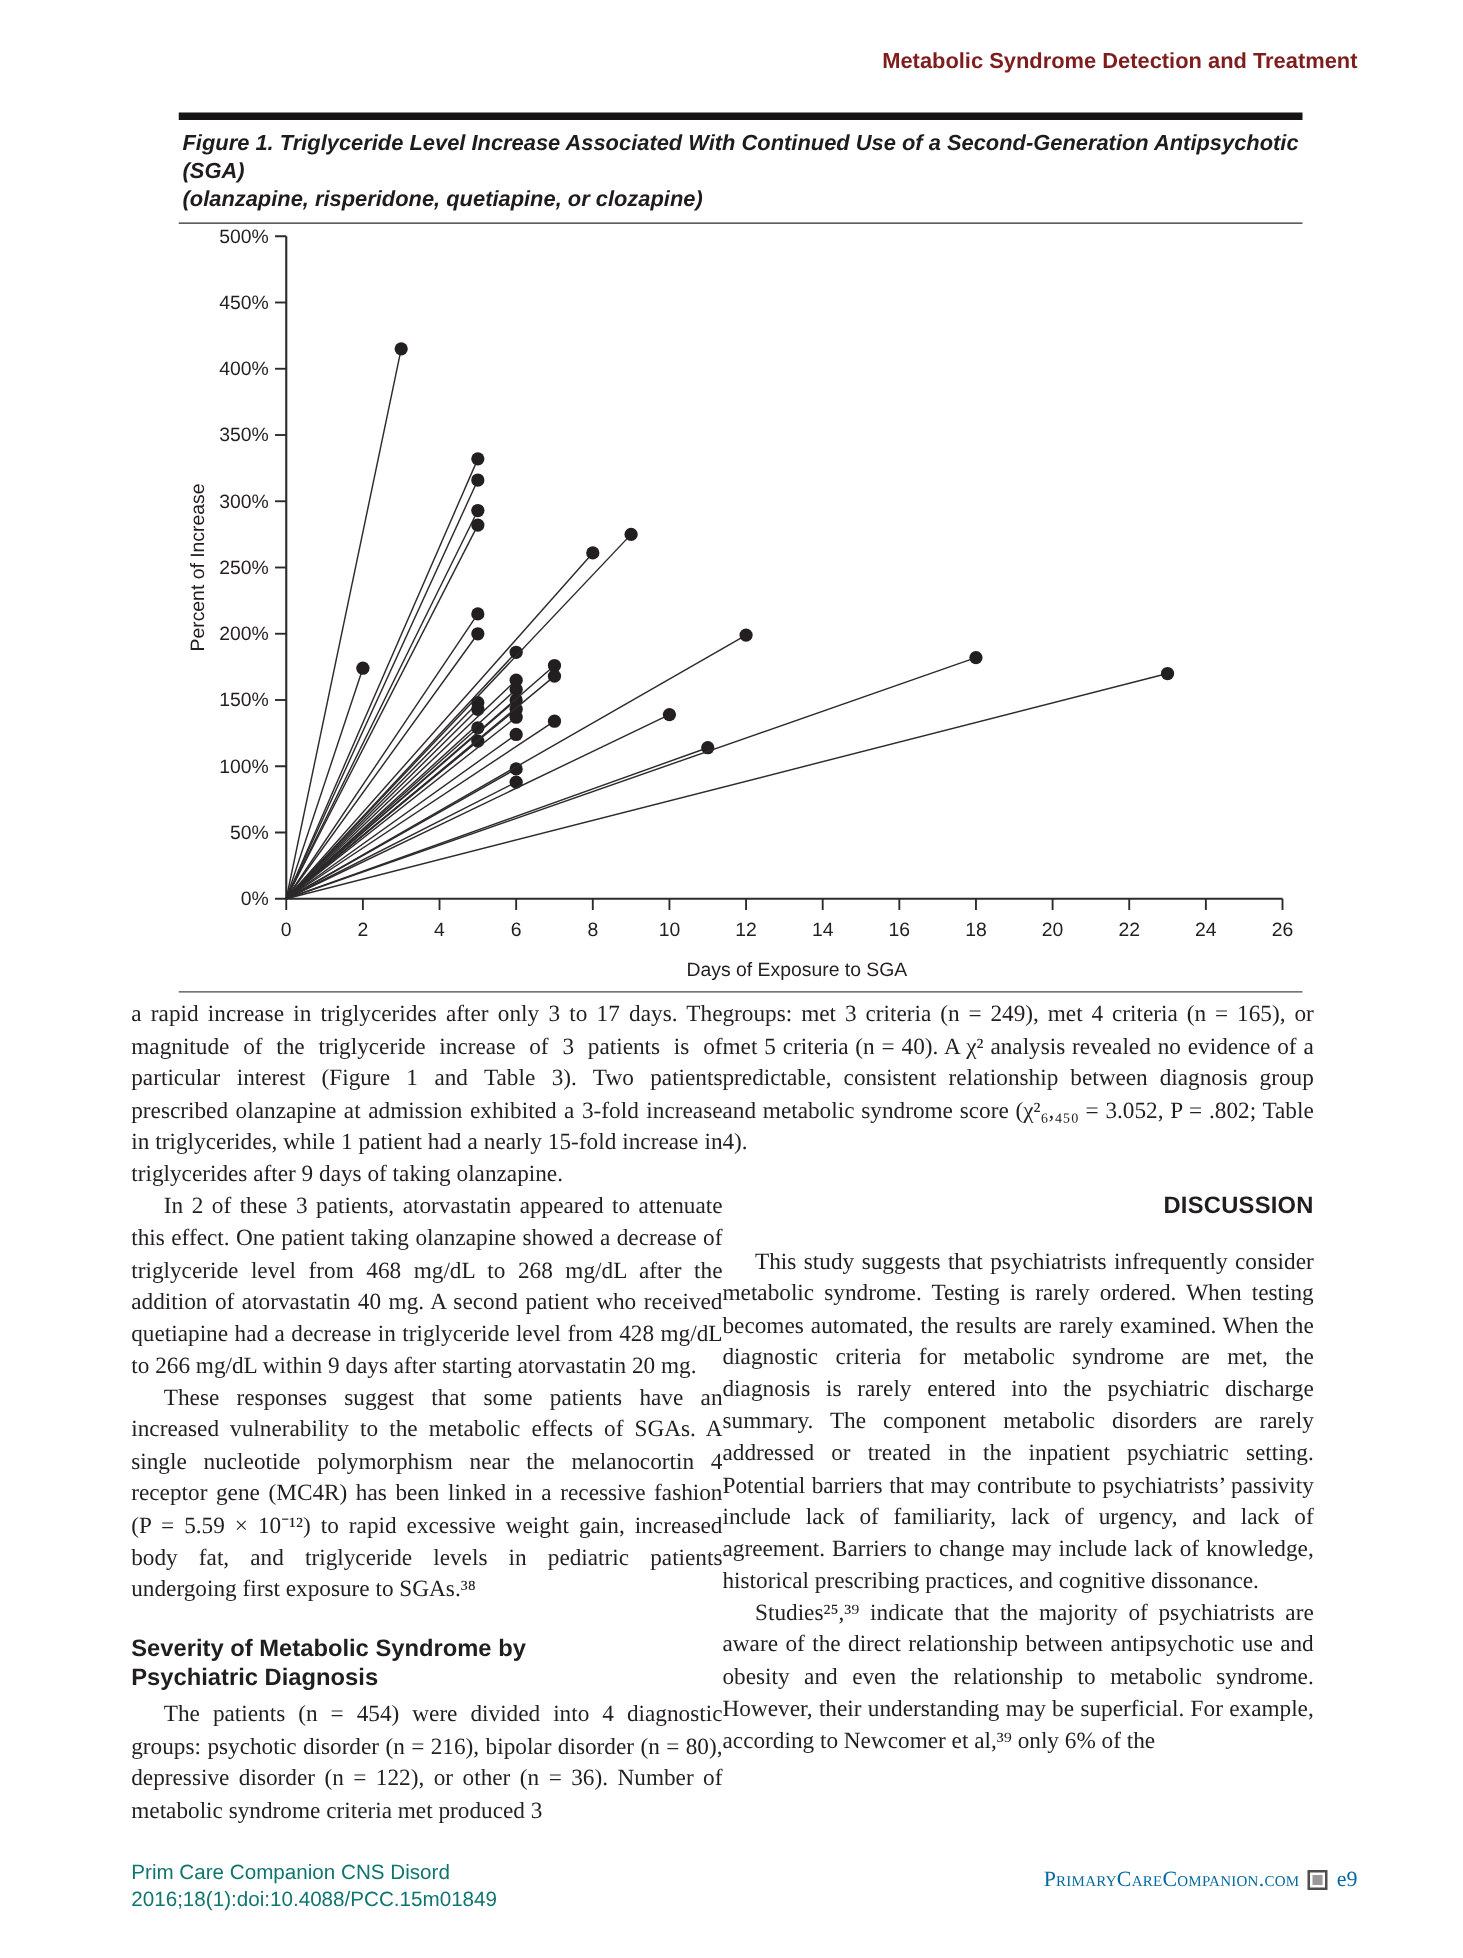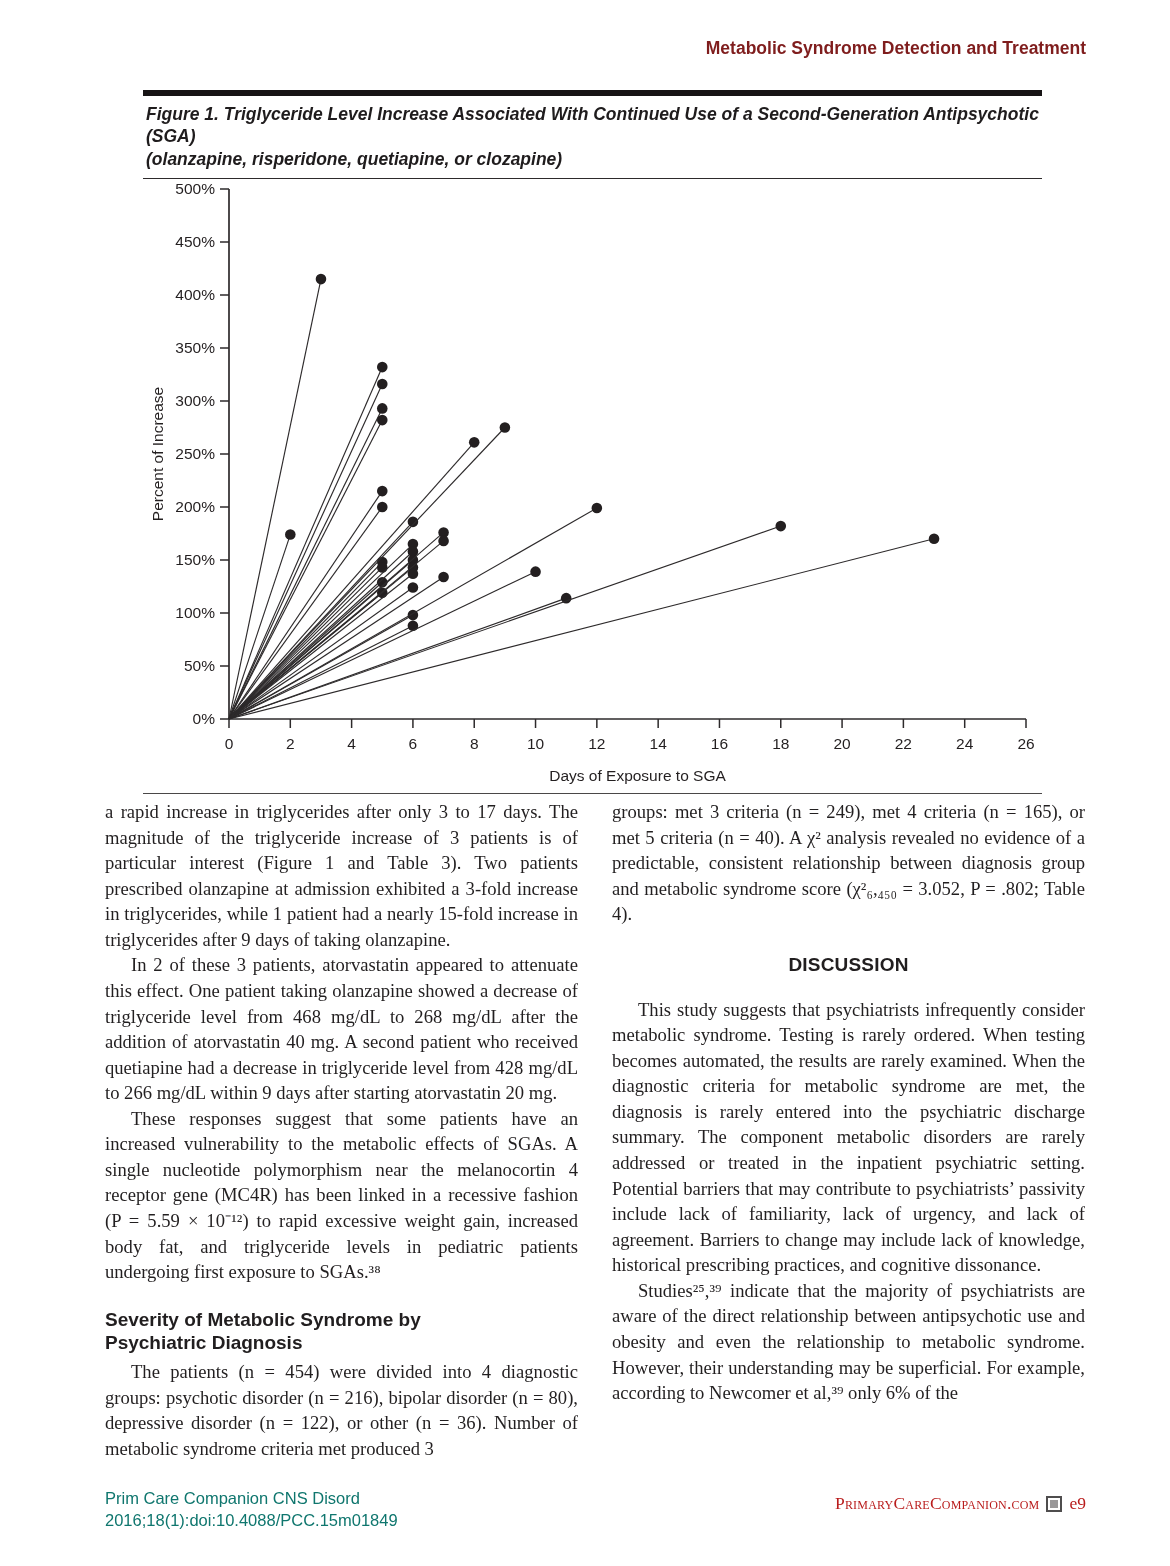--- a/index.html
+++ b/index.html
@@ -26,49 +26,49 @@
     font-size:17.5px; line-height:1.28; color:#1f1c1d;
     padding:7px 2px 8px 3px;
     border-bottom:1.5px solid #2d2a2b;
     font-style:italic;
   }
   .figure-title span { display:block; }
   .figure-chart svg { display:block; }
 
   .columns {
     position:absolute; left:105px; top:799px; width:981px;
-    display:flex; gap:34px;
+    display:flex; 
   }
   .col {
     width:473px; text-align:justify;
     font-size:18.6px; line-height:1.375; color:#221f20;
   }
   .col p { margin:0; text-indent:26px; }
   .col p.no-indent { text-indent:0; }
   .col h2 {
     font-family:"Liberation Sans", sans-serif; font-weight:700;
-    font-size:19px; color:#211e1f; text-align:center;
+    font-size:19px; color:#211e1f; text-align:right;
     margin:27px 0 21px 0; line-height:1.15; letter-spacing:0.2px;
   }
   .col h3 {
     font-family:"Liberation Sans", sans-serif; font-weight:700;
     font-size:19px; color:#211e1f; text-align:left;
     margin:23px 0 5px 0; line-height:1.22;
   }
   .col h3 span { display:block; }
 
   .footer-left {
     position:absolute; left:105px; top:1488px;
     font-family:"Liberation Sans", sans-serif;
     font-size:16.5px; line-height:1.32; color:#0f766e;
   }
   .footer-left span { display:block; }
   .footer-right {
     position:absolute; right:84px; top:1493px;
-    font-size:17.5px; color:#b91c1c; display:flex; align-items:center; gap:7px;
+    font-size:17.5px; color:#0369a1; display:flex; align-items:center; gap:7px;
   }
   .site-name { font-variant:small-caps; letter-spacing:0.2px; }
   .doc-icon {
     display:inline-block; width:12px; height:12px;
     border:2px solid #4f4d4e; background:#fff; position:relative;
   }
   .doc-icon::after {
     content:""; position:absolute; left:2px; top:2px; width:8px; height:8px;
     background:#9a9899;
   }

